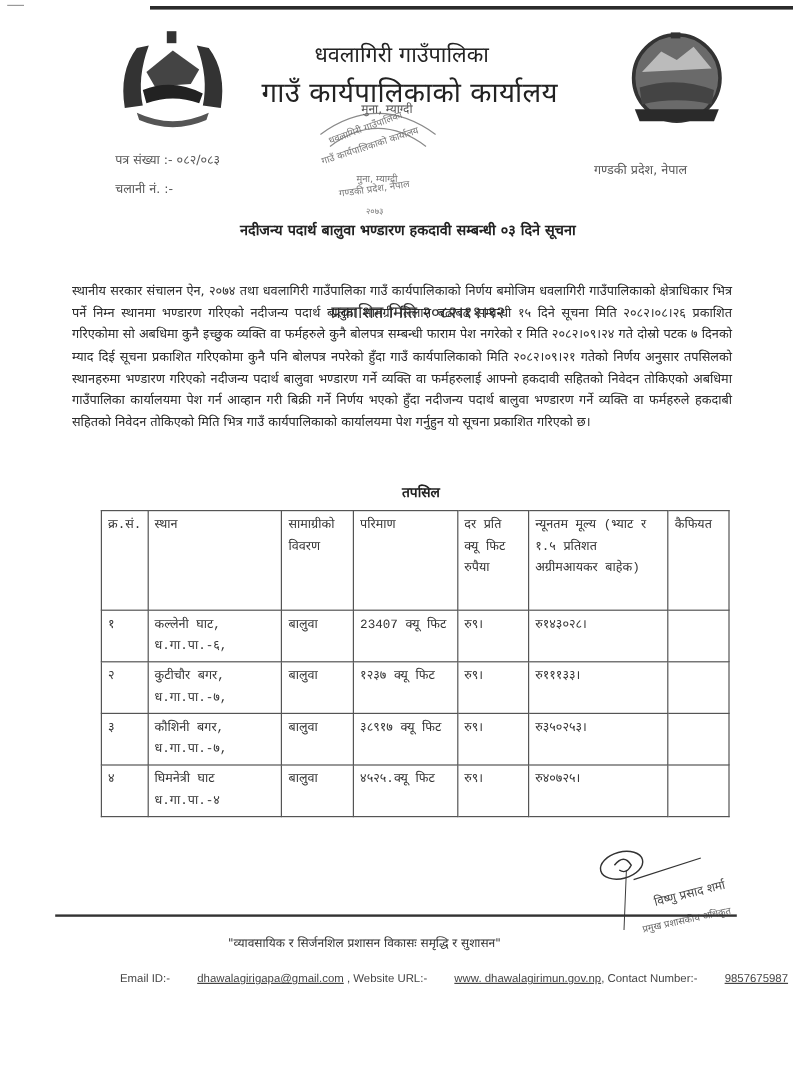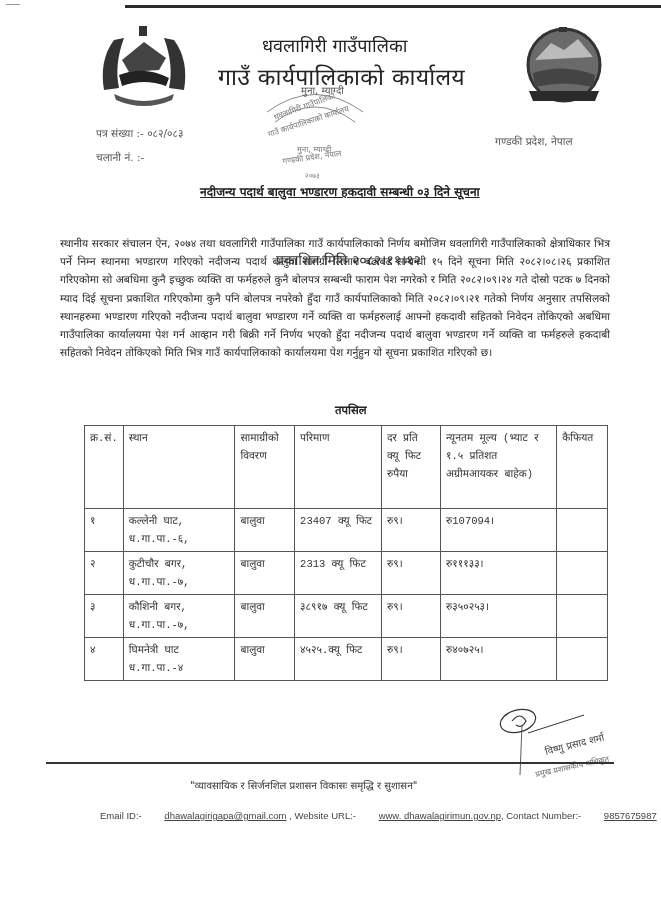--- a/index.html
+++ b/index.html
@@ -8,21 +8,21 @@
   .abs { position:absolute; }
   .topline { left:125px; top:5px; width:536px; height:3px; background:#2b2b2b; }
   .topline-left { left:6px; top:4px; width:14px; height:1px; background:#999; }
   .emblem-left { left:94px; top:20px; width:100px; height:88px; }
   .emblem-right { left:523px; top:25px; width:82px; height:84px; }
   .title1 { left:262px; top:33px; font-size:18px; color:#222; white-space:nowrap; }
   .title2 { left:218px; top:60px; font-size:23px; color:#222; white-space:nowrap; letter-spacing:0.3px; }
   .seal { left:255px; top:82px; width:120px; height:100px; }
   .ref { left:96px; font-size:10.5px; color:#555; white-space:nowrap; }
   .province { left:495px; top:134px; font-size:10.5px; color:#555; white-space:nowrap; }
-  .heading { left:200px; top:183px; font-size:12px; font-weight:bold; color:#222; text-decoration:underline; white-space:nowrap; }
+  .heading { left:200px; top:183px; font-size:12px; font-weight:bold; color:#222; white-space:nowrap; }
   .pubdate { left:276px; top:212px; font-size:14px; color:#333; white-space:nowrap;margin-top:38px; }
   .body-text { left:60px; top:234px; width:550px; font-size:10.6px; line-height:18.2px; text-align:justify; color:#2a2a2a; }
   .tapsil { left:322px; top:402px; font-size:11.5px; font-weight:bold; color:#222;margin-left:13px; }
   table.grid { position:absolute; left:84px; top:425px; width:524px; border-collapse:collapse; font-size:10.5px; color:#333;font-family:Liberation Mono, monospace; }
   table.grid td { border:1px solid #555; vertical-align:top; padding:3px 5px; line-height:18px; }
   table.grid tr.head td { height:76px; text-align:left; }
   table.grid tr.row td { height:36px; }
   .sign { left:486px; top:707px; width:150px; height:80px; }
   .footline { left:46px; top:762px; width:568px; height:2px; background:#333; }
   .slogan { left:190px; top:778px; font-size:10px; color:#333; white-space:nowrap; }
@@ -107,28 +107,28 @@
     <td>दर प्रति क्यू फिट रुपैया</td>
     <td>न्यूनतम मूल्य (भ्याट र १.५ प्रतिशत अग्रीमआयकर बाहेक)</td>
     <td>कैफियत</td>
   </tr>
   <tr class="row">
     <td>१</td>
     <td>कल्लेनी घाट, ध.गा.पा.-६,</td>
     <td>बालुवा</td>
     <td>23407 क्यू फिट</td>
     <td>रु९।</td>
-    <td>रु107094।</td>
+    <td>रु१४३०२८।</td>
     <td></td>
   </tr>
   <tr class="row">
     <td>२</td>
     <td>कुटीचौर बगर, ध.गा.पा.-७,</td>
     <td>बालुवा</td>
-    <td>2313 क्यू फिट</td>
+    <td>१२३७ क्यू फिट</td>
     <td>रु९।</td>
     <td>रु१११३३।</td>
     <td></td>
   </tr>
   <tr class="row">
     <td>३</td>
     <td>कौशिनी बगर, ध.गा.पा.-७,</td>
     <td>बालुवा</td>
     <td>३८९१७ क्यू फिट</td>
     <td>रु९।</td>

